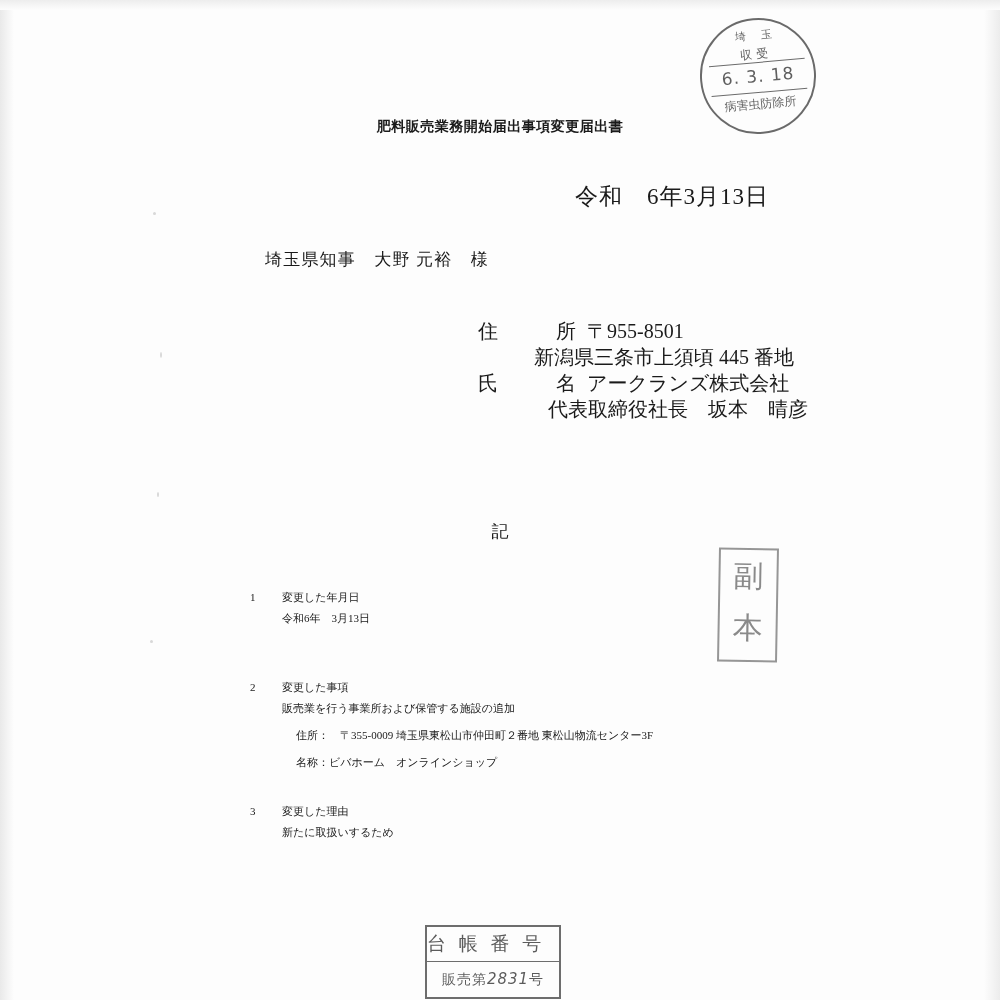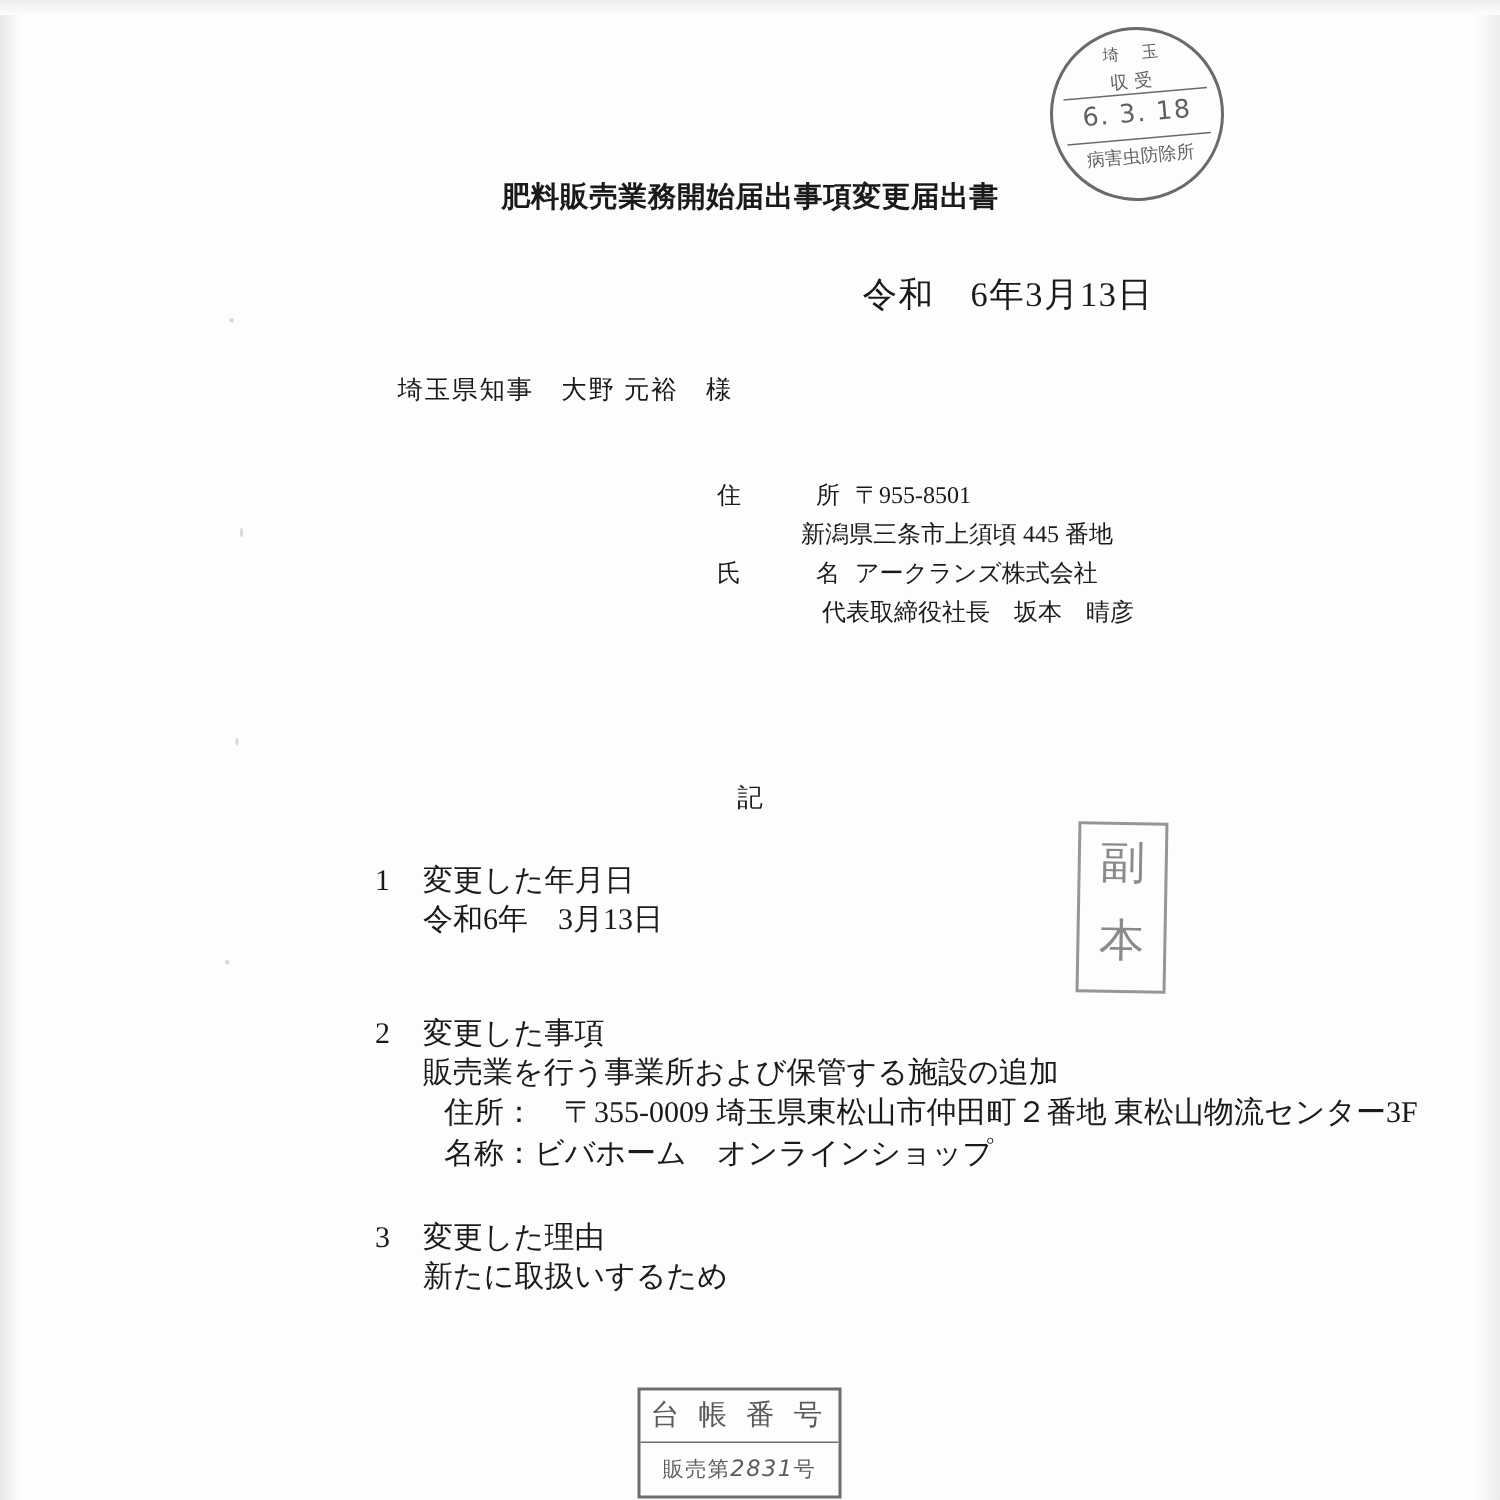--- a/index.html
+++ b/index.html
@@ -38,21 +38,21 @@
     left: 0; right: 0; top: 0; height: 10px;
     background: linear-gradient(to bottom, #ededed, #fdfdfd);
   }
 
   .doc-title {
     position: absolute;
     top: 118px;
     left: 0;
     width: 1000px;
     text-align: center;
-    font-size: 19px;
+    font-size: 14px;
     letter-spacing: 0.5px;
     font-weight: 600;
   }
 
   .date-line {
     position: absolute;
     top: 181px;
     left: 575px;
     font-size: 23px;
     letter-spacing: 1px;
@@ -63,21 +63,21 @@
     top: 248px;
     left: 265px;
     font-size: 17px;
     letter-spacing: 1.2px;
   }
 
   .sender-block {
     position: absolute;
     top: 318px;
     left: 478px;
-    font-size: 16px;
+    font-size: 20px;
     line-height: 26px;
   }
   .sender-row { white-space: nowrap; }
   .sender-label { letter-spacing: 6px; }
   .indent-1 { padding-left: 56px; }
   .indent-2 { padding-left: 70px; }
 
   .body-para {
     position: absolute;
     top: 437px;
@@ -93,24 +93,24 @@
     position: absolute;
     top: 520px;
     left: 0;
     width: 1000px;
     text-align: center;
     font-size: 17px;
   }
 
   .items {
     position: absolute;
-    top: 573px;
+    top: 590px;
     left: 250px;
     width: 620px;
-    font-size: 20px;
+    font-size: 11px;
   }
   .item { margin-bottom: 22px; }
   .item-head { white-space: nowrap; }
   .item-num { display: inline-block; width: 32px; }
   .item-line { padding-left: 32px; line-height: 27px; white-space: nowrap; }
   .item-line.sub { padding-left: 46px; }
 
   
   .stamp-top {
     position: absolute;
@@ -166,21 +166,21 @@
     left: 425px;
     width: 132px;
     height: 70px;
     border: 2px solid #555;
     color: #3f3f3f;
     opacity: 0.85;
   }
   .stamp-daicho .dc-top {
     height: 34px;
     line-height: 34px;
-    text-align: center;
+    text-align: left;
     font-size: 19px;
     letter-spacing: 4px;
     border-bottom: 1.5px solid #555;
   }
   .stamp-daicho .dc-bottom {
     height: 34px;
     line-height: 34px;
     text-align: center;
     font-size: 14px;
     letter-spacing: 1px;

